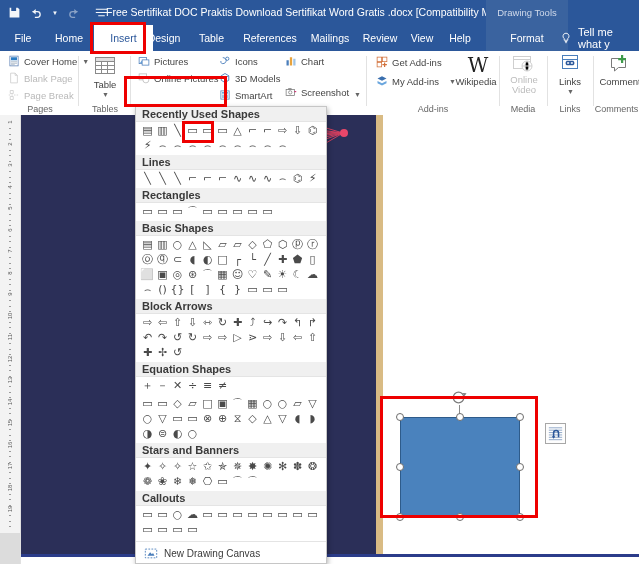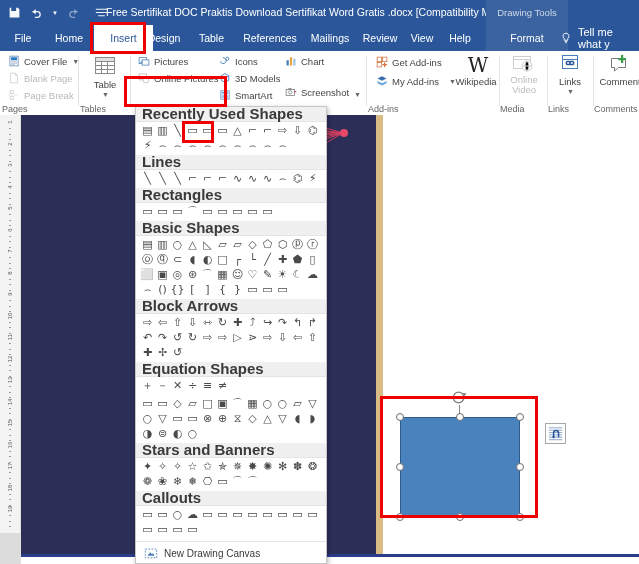--- a/index.html
+++ b/index.html
@@ -29,21 +29,21 @@
   .tab.active{background:#ffffff;color:#2b579a;}
   .ctx-zone{position:absolute;left:486px;top:0;width:82px;height:26px;background:#3a639f;}
   .tellme{position:absolute;left:560px;top:0;height:26px;display:flex;align-items:center;gap:6px;color:#fff;font-size:11px;}
   .bulb{width:12px;height:12px;position:relative;}
   .bulb svg{display:block;}
 
   
   .ribbon{position:absolute;left:0;top:51px;width:639px;height:64px;background:#ffffff;
     border-bottom:1px solid #d4d4d4;}
   .rgroup{position:absolute;top:0;height:64px;}
-  .rgroup .glabel{position:absolute;bottom:1px;left:0;width:100%;
+  .rgroup .glabel{position:absolute;bottom:1px;left:0;width:100%;text-align:center;
     font-size:9px;color:#666;}
   .rsep{position:absolute;top:5px;width:1px;height:50px;background:#e2e2e2;}
 
   .ritem{position:absolute;display:flex;align-items:center;gap:4px;font-size:9.5px;color:#444;white-space:nowrap;}
   .ritem.dim{color:#b9b9b9;}
   .ricon{width:12px;height:12px;flex:0 0 12px;position:relative;}
   .ricon svg{display:block;}
   .carat{font-size:7px;color:#666;margin-left:1px;}
 
   .bigbtn{position:absolute;display:flex;flex-direction:column;align-items:center;
@@ -82,21 +82,21 @@
     border:1px solid #6c6c6c;box-sizing:border-box;}
   .rotstem{position:absolute;left:72px;top:2px;width:1px;height:13px;background:#8a8a8a;}
   .rotknob{position:absolute;left:64px;top:-14px;width:17px;height:17px;}
   .layoutbtn{position:absolute;left:158px;top:20px;width:21px;height:21px;background:#fdfdfd;
     border:1px solid #a7a7a7;box-sizing:border-box;}
 
   
   .gallery{position:absolute;left:135px;top:106px;width:192px;height:458px;background:#ffffff;
     border:1px solid #c6c6c6;box-sizing:border-box;box-shadow:1px 2px 5px rgba(0,0,0,.30);
     overflow:hidden;}
-  .cat{height:14px;line-height:14px;padding-left:6px;font-size:15px;font-weight:bold;color:#3a3a3a;
+  .cat{height:14px;line-height:14px;padding-left:6px;font-size:11px;font-weight:bold;color:#3a3a3a;
     background:#f0f0f0;border-bottom:1px solid #e4e4e4;}
   .shrow{display:flex;flex-wrap:wrap;padding:1px 3px 2px 4px;}
   .sh{width:13px;height:13px;margin:1px 1px;display:flex;align-items:center;justify-content:center;}
   .sh span{font-size:11px;color:#4a4a4a;line-height:11px;font-family:"DejaVu Sans",sans-serif;}
   .gfoot{display:flex;align-items:center;gap:6px;padding:4px 0 0 8px;font-size:10px;color:#3a3a3a;
     border-top:1px solid #e4e4e4;margin-top:2px;}
   .gselbox{position:absolute;left:46px;top:14px;width:32px;height:22px;border:3px solid #ee0000;
     box-sizing:border-box;}
 </style>
 </head>
@@ -171,21 +171,21 @@
 
     <div class="rgroup" style="left:2px;width:76px;">
       <div class="ritem" style="left:6px;top:4px;">
         <span class="ricon">
           <svg width="12" height="12" viewBox="0 0 16 16">
               <rect x="2.5" y="1.5" width="11" height="13" fill="#fff" stroke="#5b7fb4"></rect>
               <rect x="4" y="3" width="8" height="4" fill="#2b7cc4"></rect>
               <path stroke="#9ab" d="M4 9h8M4 11h8M4 13h5"></path>
             </svg>
         </span>
-        <span>Cover File</span>
+        <span>Cover Home</span>
         <span class="carat">▼</span>
       </div>
       <div class="ritem dim" style="left:6px;top:21px;">
         <span class="ricon">
           <svg width="12" height="12" viewBox="0 0 16 16">
               <path d="M3.5 1.5h6l3 3v10h-9z" fill="#fff" stroke="#c9c9c9"></path>
               <path d="M9.5 1.5v3h3" fill="none" stroke="#c9c9c9"></path>
             </svg>
         </span>
         <span>Blank Page</span>

